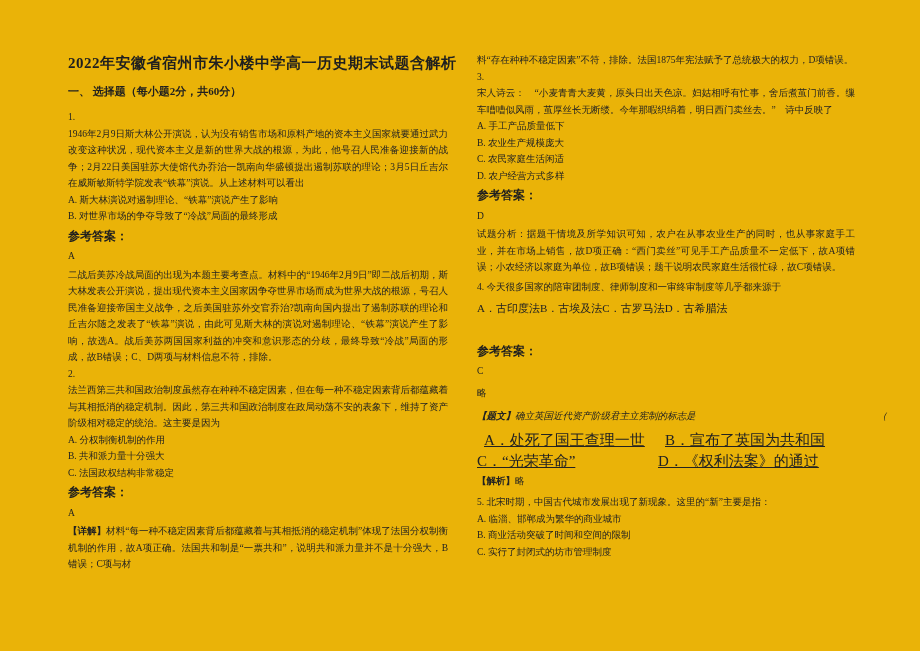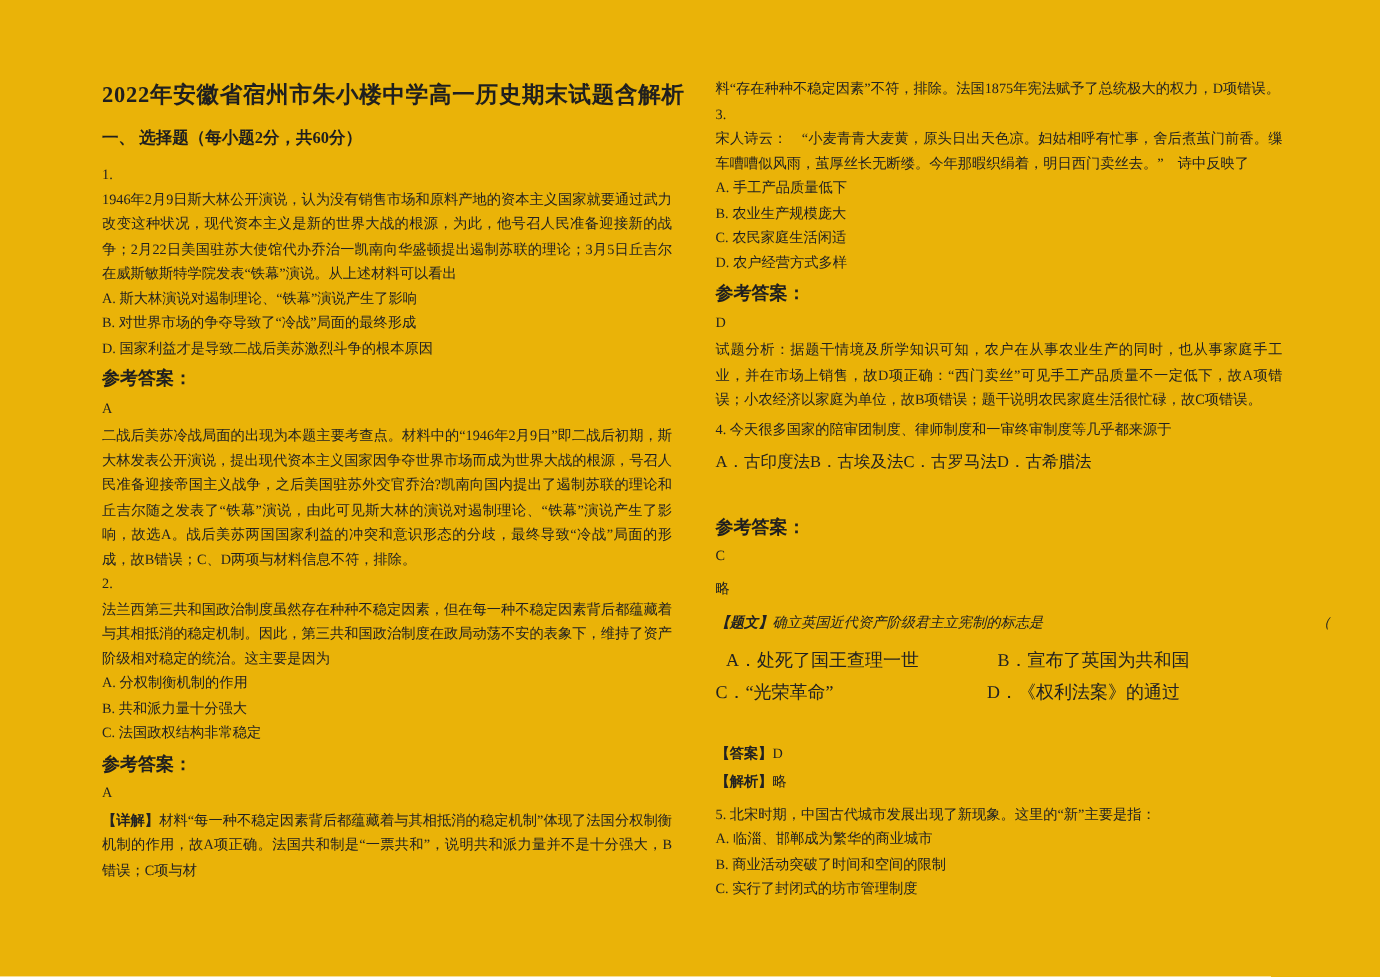--- a/index.html
+++ b/index.html
@@ -46,21 +46,21 @@
   .gans { margin-top: 4px; margin-bottom: 2px; }
   .gbig  { margin-top: 25px; }
   .gbig2 { margin-top: 26px; }
 
   .optrow {
     display: flex; 
     font-size: 11px; line-height: 16.5px; color: #222;
   }
   .optgrid {
     display: flex;
-    font-size: 12px; line-height: 16.5px; color: #222;
+    font-size: 15px; line-height: 16.5px; color: #222; text-decoration: underline;
   }
   .optgrid .cell-a { width: 181px; }
   .optgrid .indent { padding-left: 7px; }
 
   .tiwen {
     display: flex; justify-content: space-between;
     width: calc(100% + 32px);
     font-size: 9.5px; line-height: 16.5px; color: #222; font-style: italic;
   }
 </style>
@@ -70,21 +70,20 @@
 <div class="page">
 
   <div class="col col-left">
     <h1 class="title">2022年安徽省宿州市朱小楼中学高一历史期末试题含解析</h1>
     <h2 class="section">一、 选择题（每小题2分，共60分）</h2>
 
     <p class="body qnum-first">1.</p>
     <p class="body just">1946年2月9日斯大林公开演说，认为没有销售市场和原料产地的资本主义国家就要通过武力改变这种状况，现代资本主义是新的世界大战的根源，为此，他号召人民准备迎接新的战争；2月22日美国驻苏大使馆代办乔治一凯南向华盛顿提出遏制苏联的理论；3月5日丘吉尔在威斯敏斯特学院发表“铁幕”演说。从上述材料可以看出</p>
     <p class="body">A. 斯大林演说对遏制理论、“铁幕”演说产生了影响</p>
     <p class="body">B. 对世界市场的争夺导致了“冷战”局面的最终形成</p>
-    <p class="body">D. 国家利益才是导致二战后美苏激烈斗争的根本原因</p>
     <p class="label g1">参考答案：</p>
     <p class="body gans">A</p>
     <p class="body just">二战后美苏冷战局面的出现为本题主要考查点。材料中的“1946年2月9日”即二战后初期，斯大林发表公开演说，提出现代资本主义国家因争夺世界市场而成为世界大战的根源，号召人民准备迎接帝国主义战争，之后美国驻苏外交官乔治?凯南向国内提出了遏制苏联的理论和丘吉尔随之发表了“铁幕”演说，由此可见斯大林的演说对遏制理论、“铁幕”演说产生了影响，故选A。战后美苏两国国家利益的冲突和意识形态的分歧，最终导致“冷战”局面的形成，故B错误；C、D两项与材料信息不符，排除。</p>
 
     <p class="body qnum">2.</p>
     <p class="body just">法兰西第三共和国政治制度虽然存在种种不稳定因素，但在每一种不稳定因素背后都蕴藏着与其相抵消的稳定机制。因此，第三共和国政治制度在政局动荡不安的表象下，维持了资产阶级相对稳定的统治。这主要是因为</p>
     <p class="body">A. 分权制衡机制的作用</p>
     <p class="body">B. 共和派力量十分强大</p>
     <p class="body">C. 法国政权结构非常稳定</p>
     <p class="label g1">参考答案：</p>
@@ -121,21 +120,20 @@
       <span>（</span>
     </div>
     <div class="optgrid g3">
       <span class="cell-a indent">A．处死了国王查理一世</span>
       <span>B．宣布了英国为共和国</span>
     </div>
     <div class="optgrid g2">
       <span class="cell-a">C．“光荣革命”</span>
       <span>D．《权利法案》的通过</span>
     </div>
-    <p class="body gbig"><b class="blabel">【答案】</b><span>D</span></p>
     <p class="body g1"><b class="blabel">【解析】</b><span>略</span></p>
 
     <p class="body g2">5. 北宋时期，中国古代城市发展出现了新现象。这里的“新”主要是指：</p>
     <p class="body">A. 临淄、邯郸成为繁华的商业城市</p>
     <p class="body">B. 商业活动突破了时间和空间的限制</p>
     <p class="body">C. 实行了封闭式的坊市管理制度</p>
   </div>
 
 </div>
 

